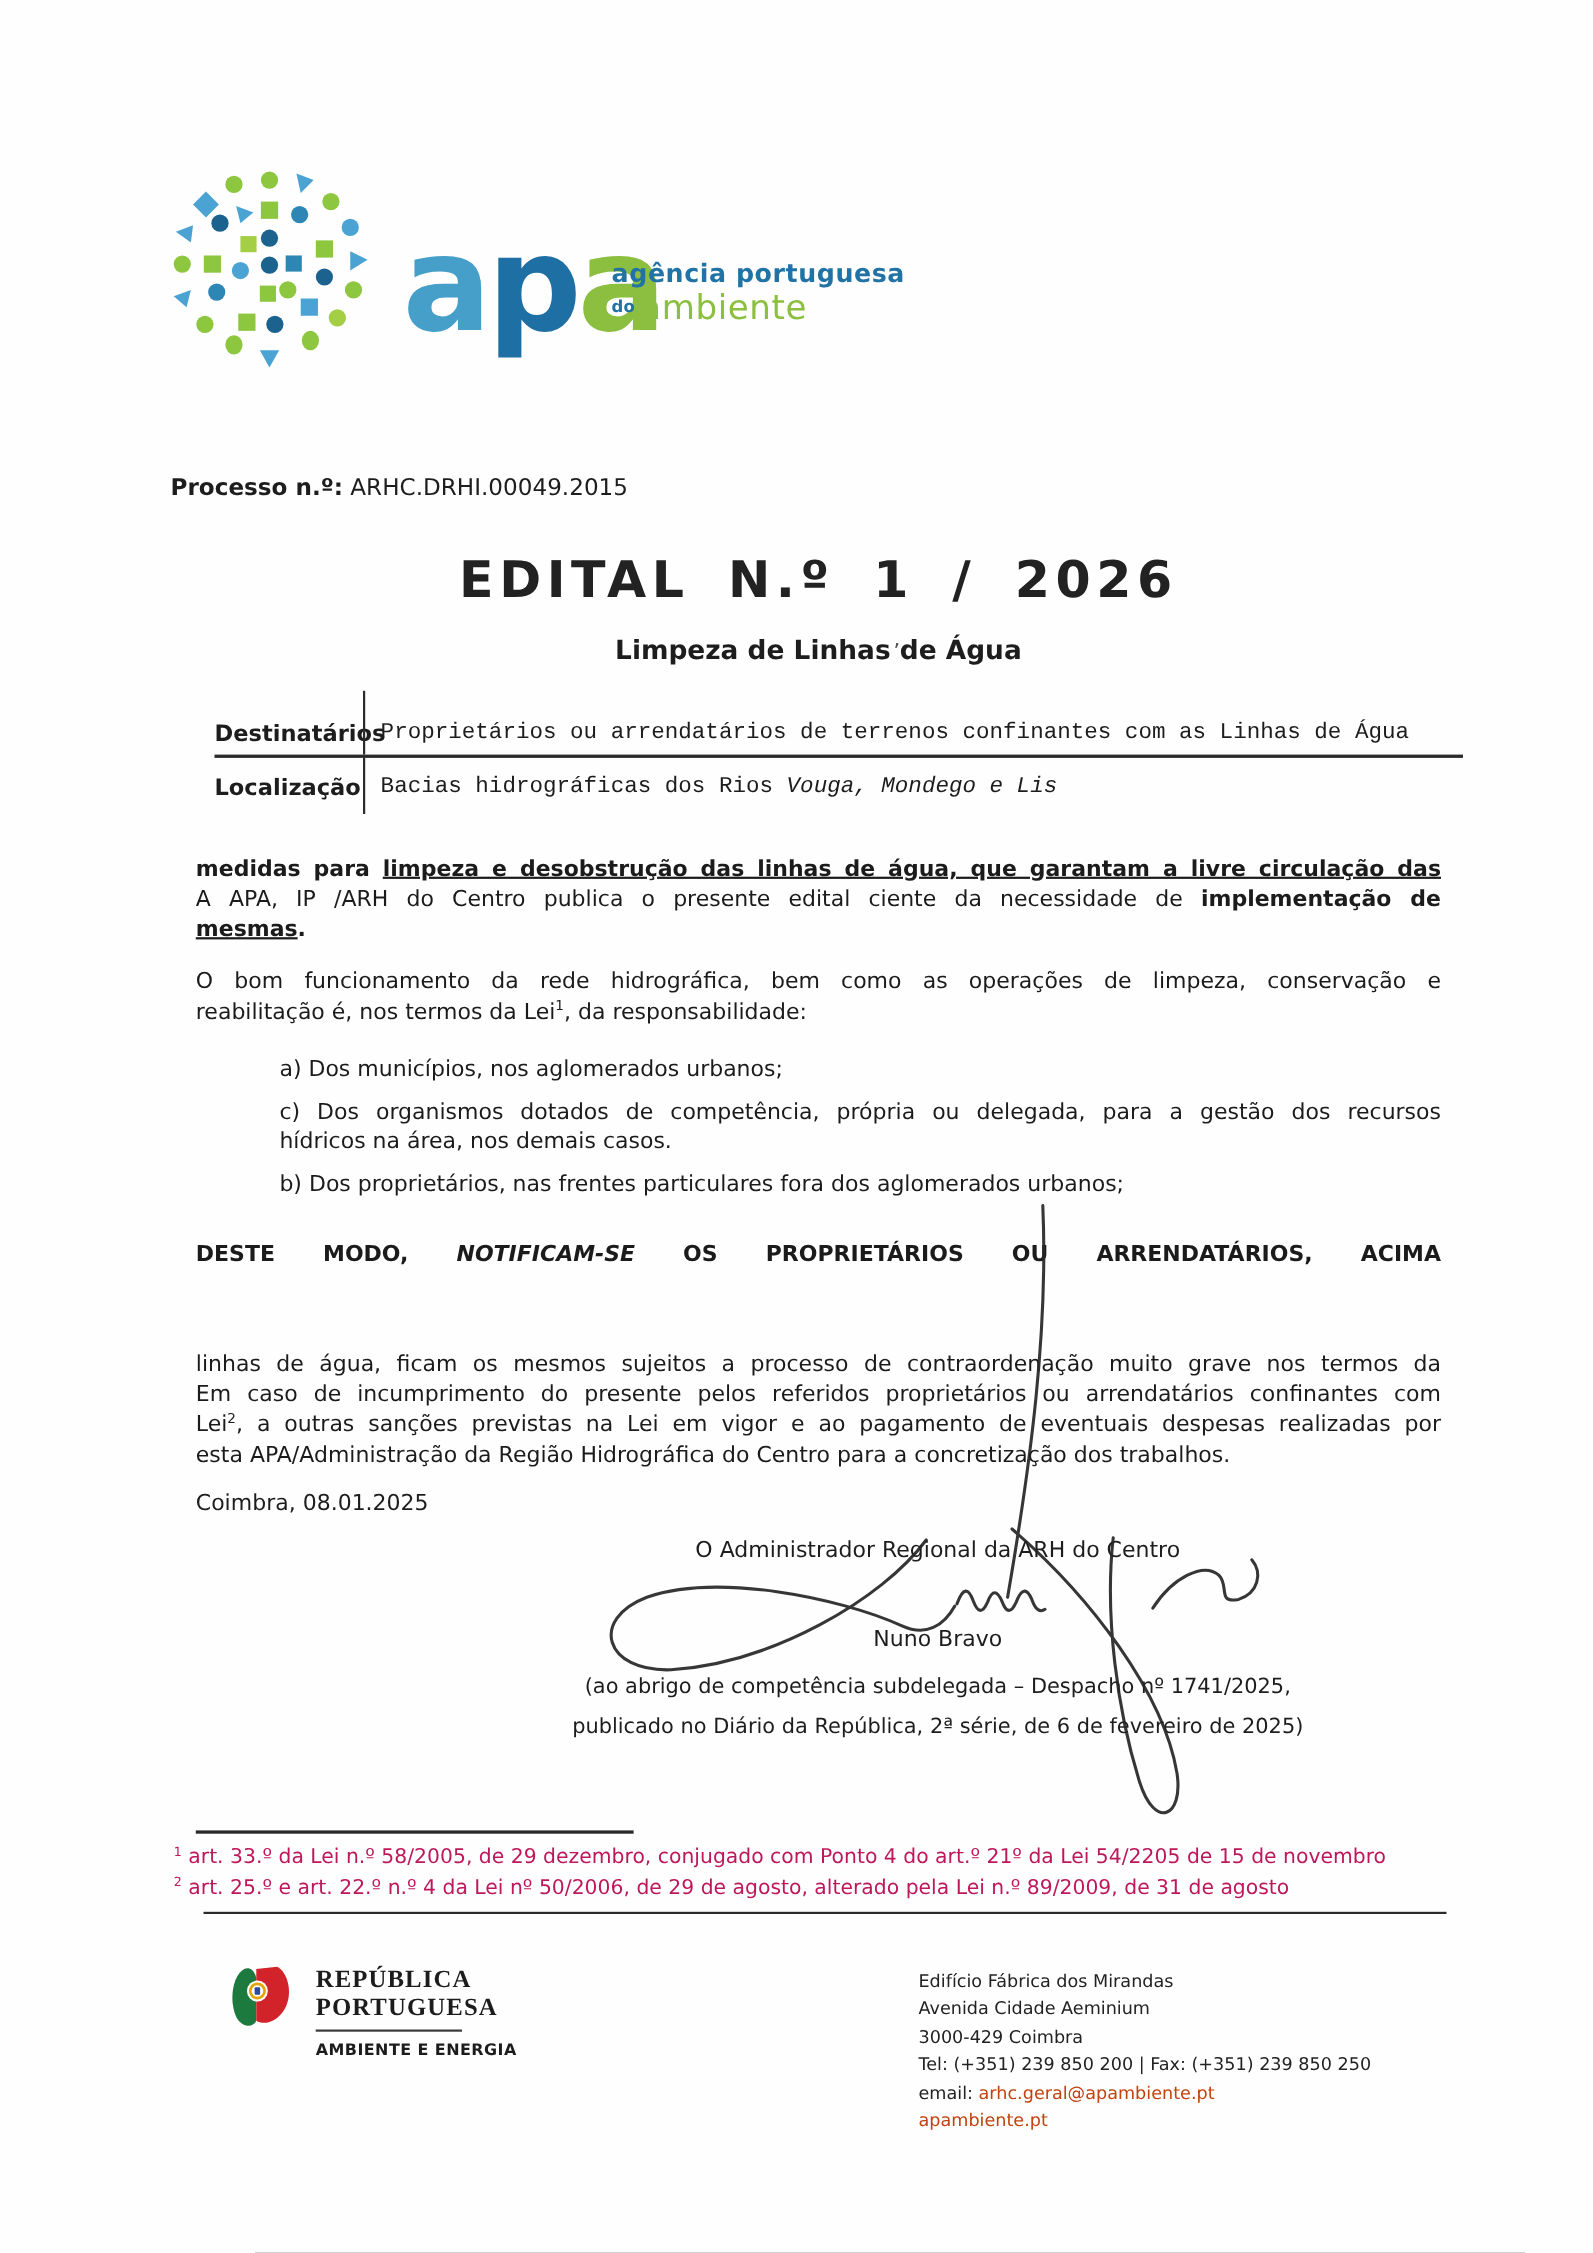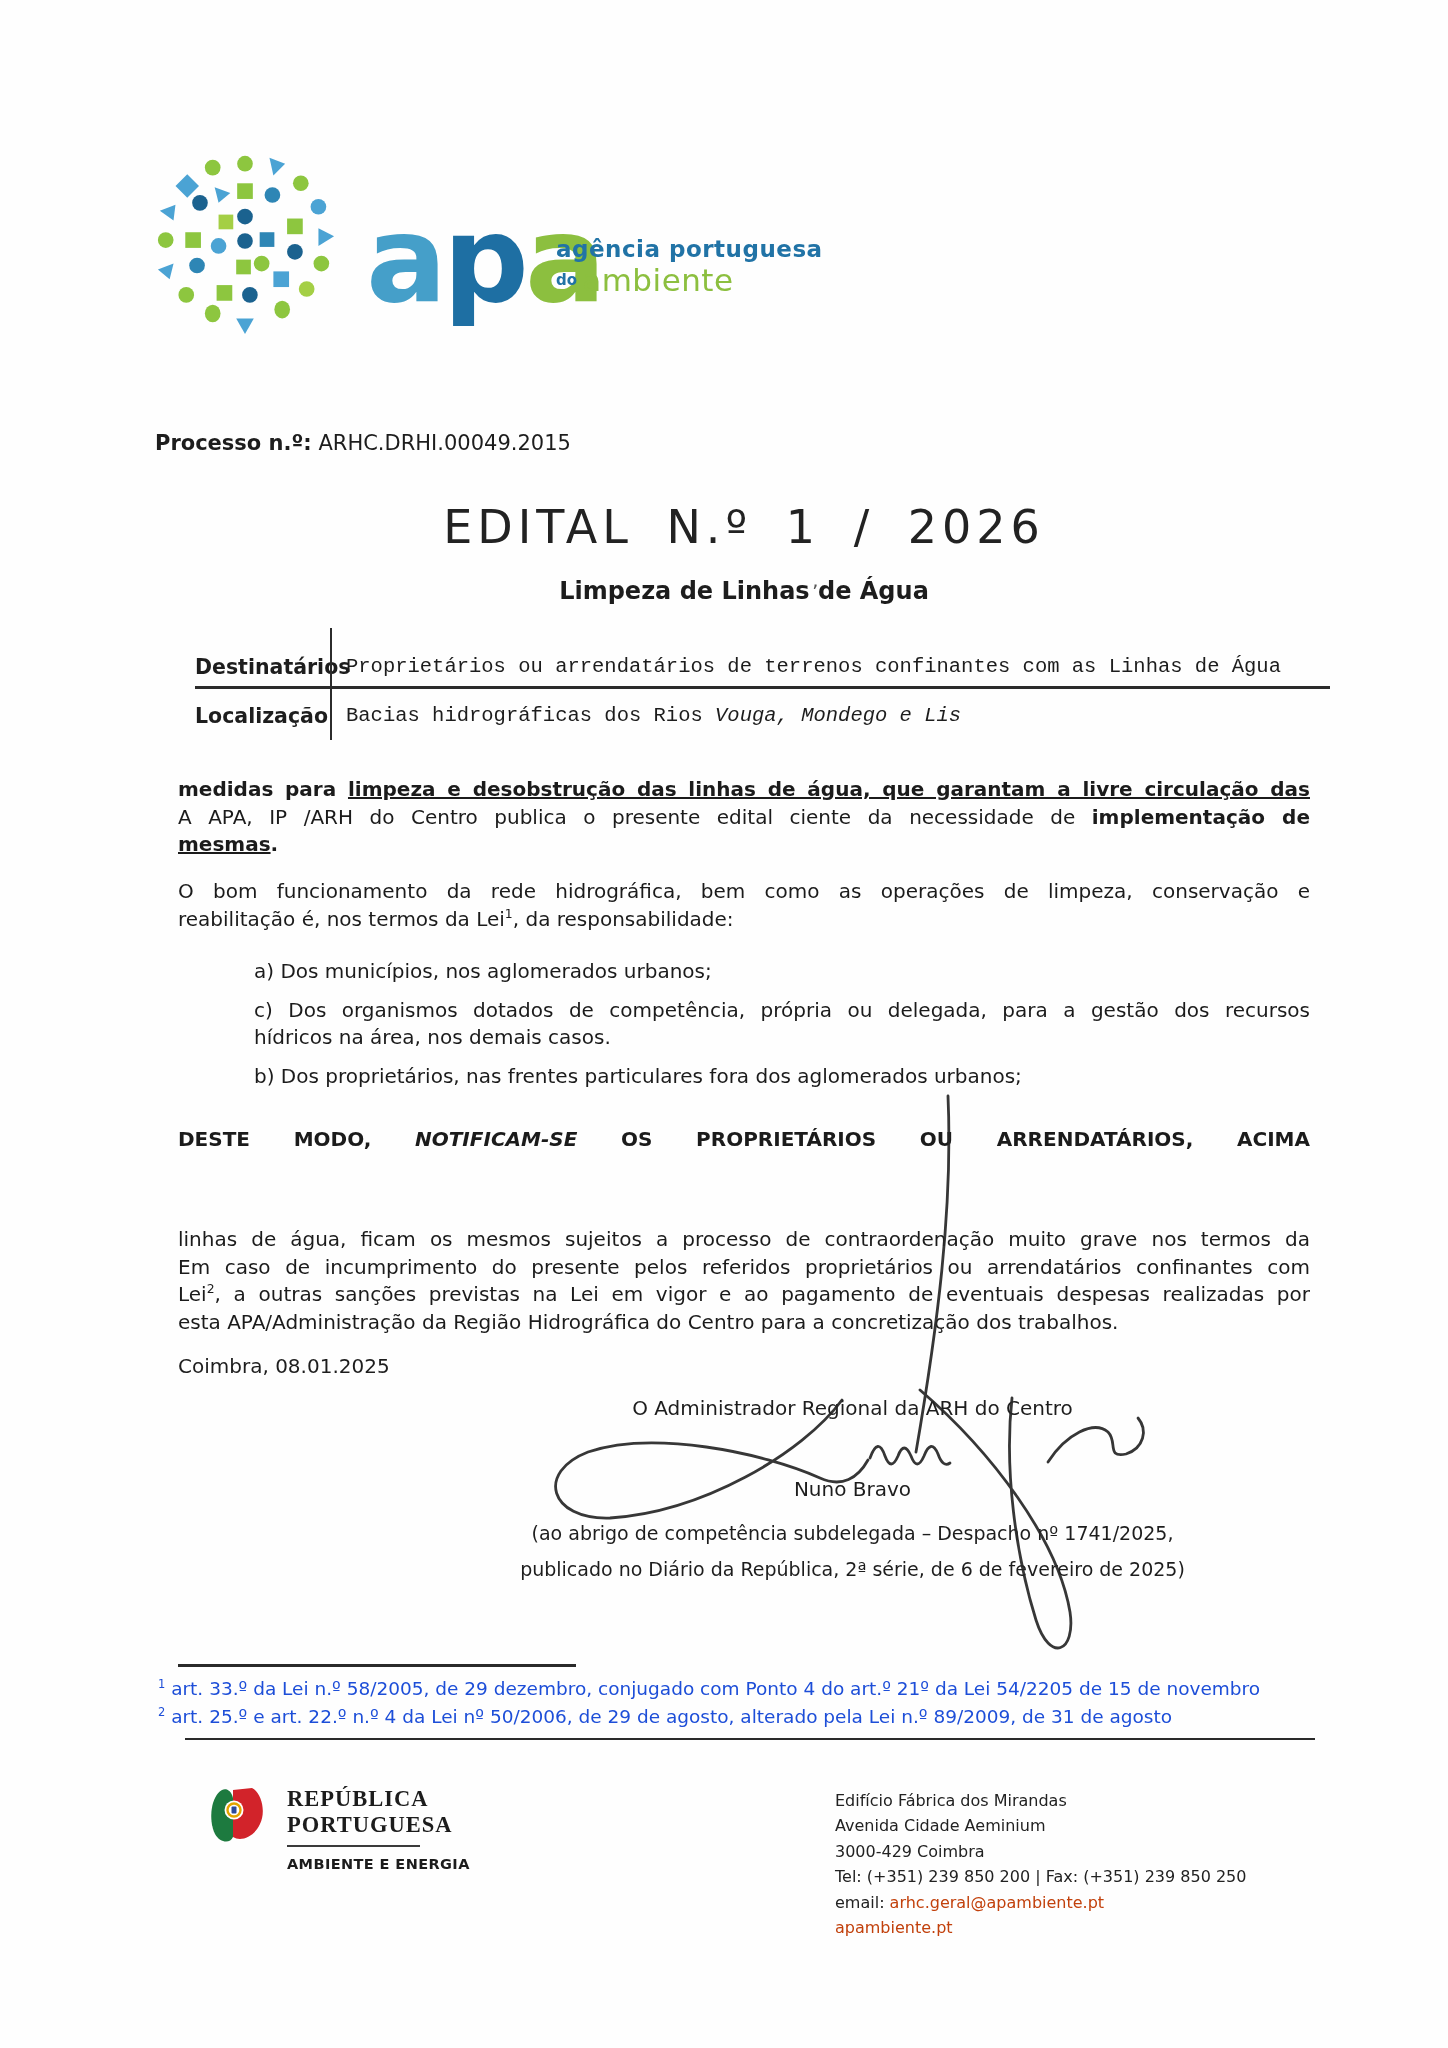--- a/index.html
+++ b/index.html
@@ -20,21 +20,21 @@
   .apa-tag{left:556px; top:238px; line-height:1;}
   .apa-tag-l1{font-size:23px; font-weight:700; color:#2173a6; letter-spacing:0.5px;}
   .apa-tag-l2{margin-top:4px;}
   .apa-tag-do{font-size:15px; font-weight:700; color:#2173a6; vertical-align:6px;}
   .apa-tag-amb{font-size:31px; color:#8cbf3f; letter-spacing:0.5px;}
 
   
   .process{left:155px; top:431px; font-size:21px;}
   .process .lbl{font-weight:700;}
   .center-col{left:178px; width:1132px; text-align:center;}
-  .title{top:500px; font-size:46px; font-weight:400; letter-spacing:5px; word-spacing:14px; color:#222;}
+  .title{top:500px; font-size:46px; font-weight:700; letter-spacing:5px; word-spacing:14px; color:#222;}
   .subtitle{top:577px; font-size:24px; font-weight:700;}
   .artifact{left:812px; top:580px; font-size:20px; color:#555;}
 
   
   .itable{left:195px; top:628px; width:1135px; font-size:20.5px;}
   .itable .row{display:flex;}
   .itable .row1{border-bottom:3px solid #2b2b2b;}
   .itable .tl{width:122px; text-align:right; padding-right:13px; font-weight:700; white-space:nowrap;}
   .itable .tv{flex:1; border-left:2.5px solid #2b2b2b; padding-left:14px;font-family:Liberation Mono, monospace;}
   .itable .row1 .tl,.itable .row1 .tv{padding-top:27px; padding-bottom:7px;}
@@ -54,21 +54,21 @@
 
   
   .sigblock{left:400px; top:1396px; width:905px; text-align:center; font-size:20px;}
   .sig-name{margin-top:57px;}
   .sig-note{margin-top:21px; font-size:19px;}
   .sig-note2{margin-top:14px; font-size:19px;}
   .sig-svg{left:0; top:0; width:1448px; height:2048px; pointer-events:none;}
 
   
   .fn-divider{left:178px; top:1664px; width:398px; border-top:3px solid #2a2a2a; height:0;}
-  .footnote{font-size:18.5px; color:#1d4ed8;}
+  .footnote{font-size:18.5px; color:#be185d;}
   .fn1{left:158px; top:1678px;}
   .fn2{left:158px; top:1706px;}
   .fn-rule{left:185px; top:1738px; width:1130px; border-top:2.5px solid #2a2a2a; height:0;}
 
   
   .gov-text{left:287px; top:1786px; font-family:"Liberation Serif","DejaVu Serif",serif; color:#1c1c1c;}
   .gov-l{font-size:22.5px; font-weight:700; letter-spacing:1px; line-height:26px;}
   .gov-div{width:133px; border-top:2px solid #3a3a3a; margin-top:7px;}
   .gov-dept{margin-top:9px; font-family:"DejaVu Sans","Liberation Sans",sans-serif; font-size:14.5px; font-weight:700; letter-spacing:0.4px;}
   .addr{left:835px; top:1788px; font-size:16px; line-height:25.4px; color:#222;}

